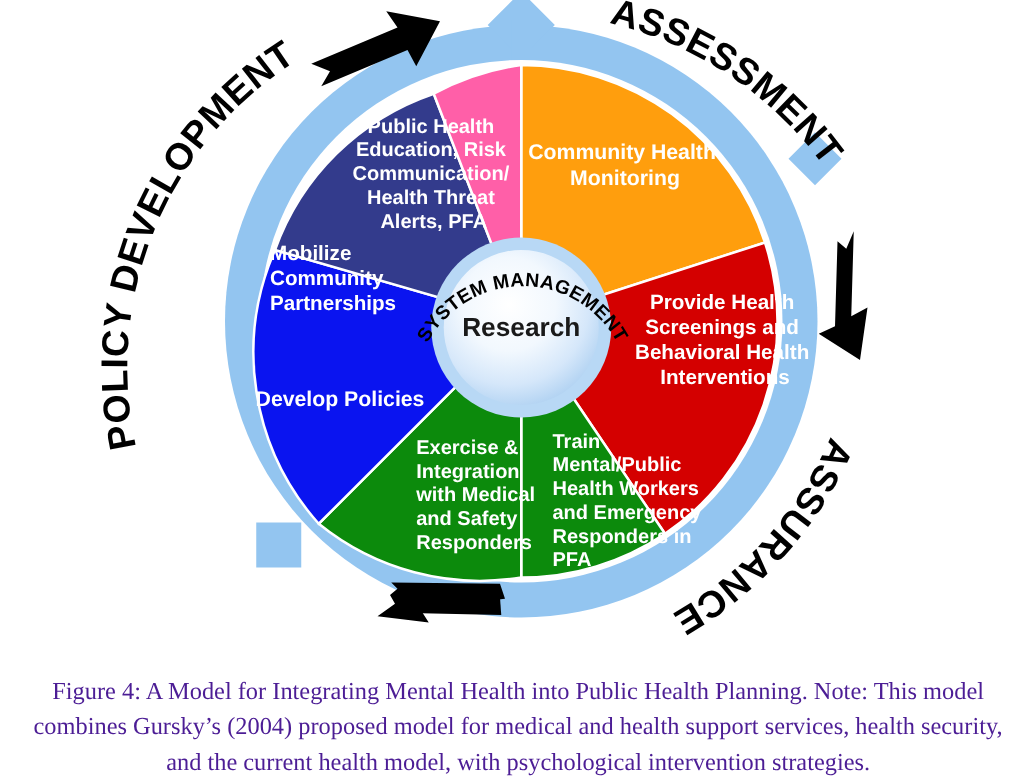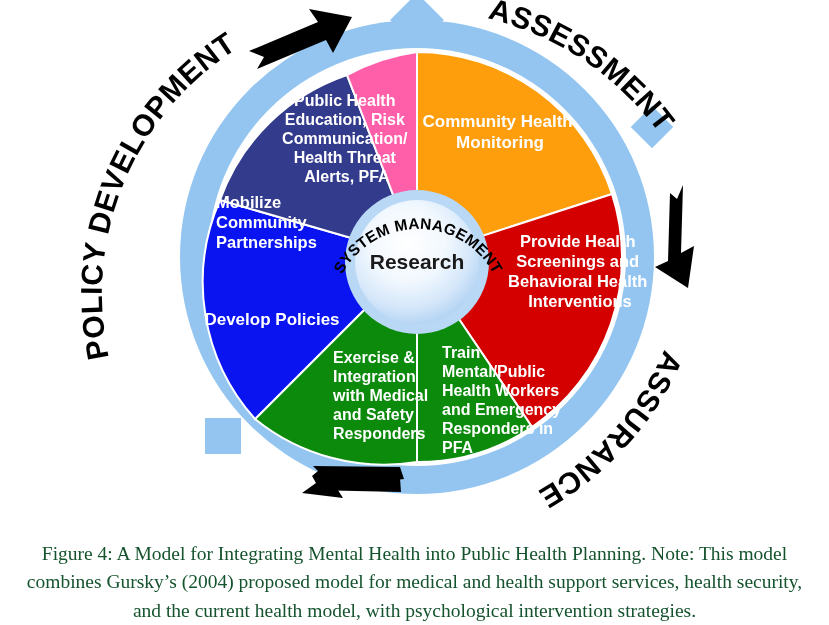--- a/index.html
+++ b/index.html
@@ -53,21 +53,21 @@
   }
   #caption {
     position: absolute;
     left: 0;
     top: 540px;
     width: 829px;
     text-align: center;
     font-family: "Liberation Serif", serif;
     font-size: 19.5px;
     line-height: 1.45;
-    color: #14532d;
+    color: #4c1d95;
     padding: 0 22px;
     box-sizing: border-box;
   }
 </style>
 </head>
 <body>
 
 <div id="figure-root">
 
   <svg id="wheel-svg" viewBox="0 0 829 530">

